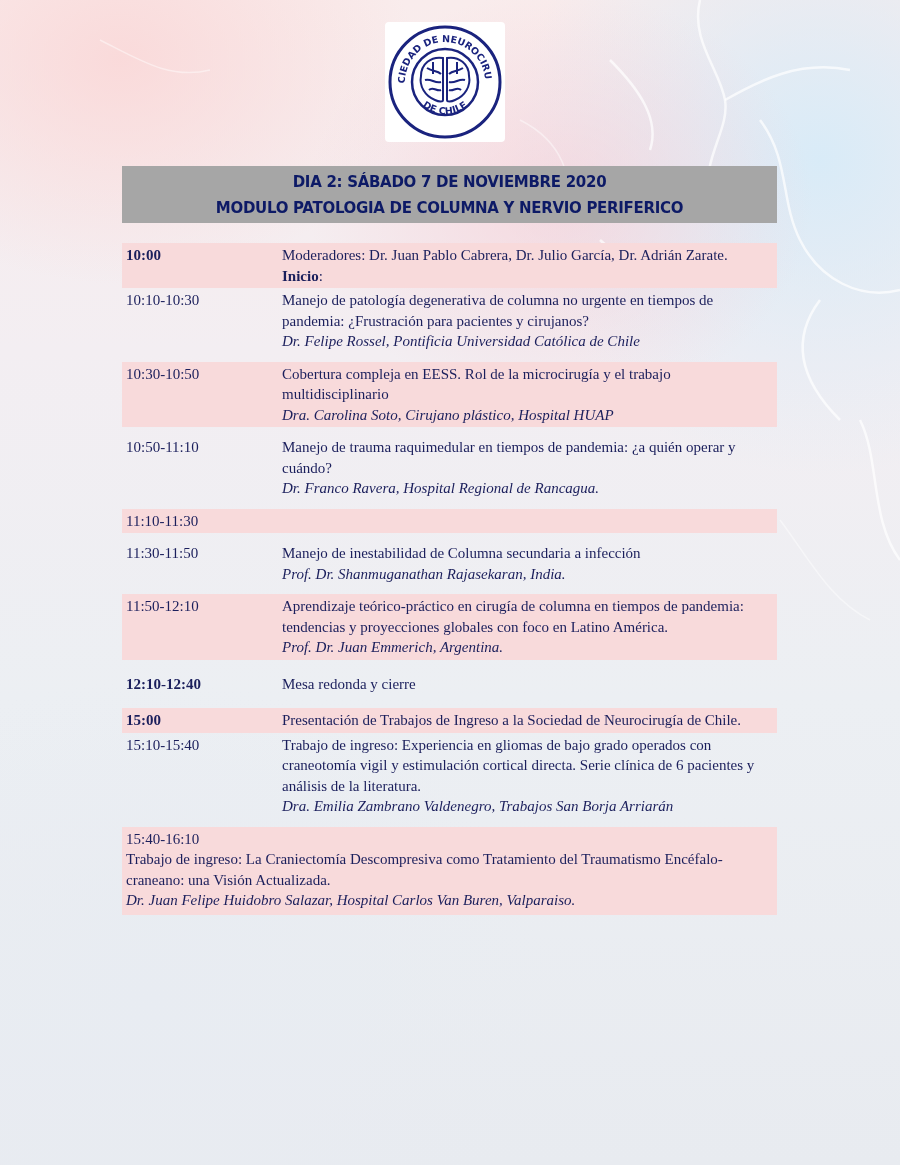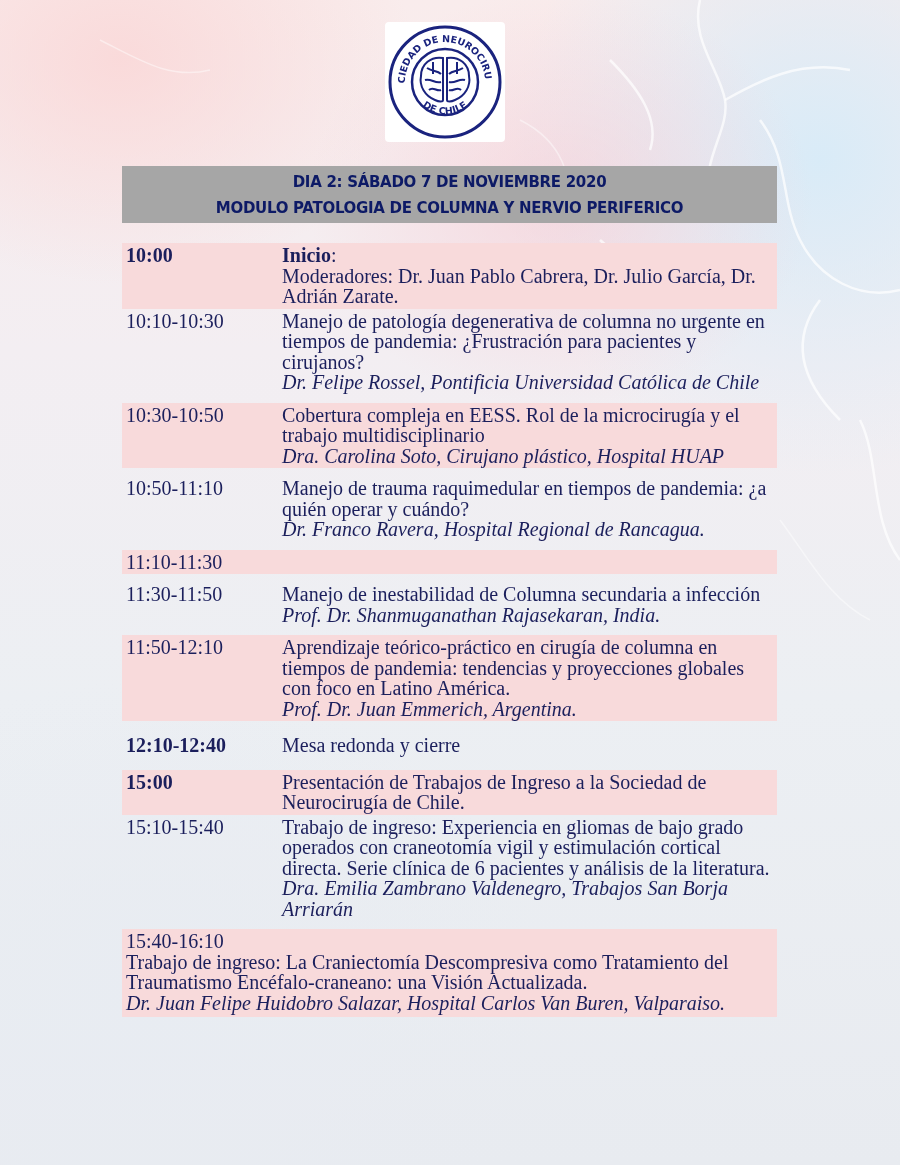--- a/index.html
+++ b/index.html
@@ -30,21 +30,21 @@
       display: flex; flex-direction: column; align-items: center; justify-content: center;
       font-family: "DejaVu Sans", "Liberation Sans", sans-serif;
       font-weight: bold; color: #0d1a66;
       font-size: 15px; line-height: 26px; letter-spacing: -0.3px;
     }
     .schedule {
       position: absolute; left: 122px; top: 243px; width: 655px;
     }
     .row {
       display: flex; width: 655px;
-      font-size: 20px; line-height: 20.5px;
+      font-size: 15px; line-height: 20.5px;
       padding: 2px 0 2px 4px;
     }
     .row.pink { background: #f8dadb; }
     .time { width: 156px; flex-shrink: 0; }
     .time.bold { font-weight: bold; }
     .desc { flex: 1; padding-right: 4px; }
     .desc .speaker { font-style: italic; display: block; }
     .desc .line { display: block; }
     .gap-8 { height: 8px; }
   </style>
@@ -100,22 +100,22 @@
 <div class="banner">
   <div>DIA 2: SÁBADO 7 DE NOVIEMBRE 2020</div>
   <div>MODULO PATOLOGIA DE COLUMNA Y NERVIO PERIFERICO</div>
 </div>
 
 <div class="schedule">
 
   <div class="row pink">
     <div class="time bold">10:00</div>
     <div class="desc">
+      <span class="line">Moderadores: Dr. Juan Pablo Cabrera, Dr. Julio García, Dr. Adrián Zarate.</span>
       <span class="line"><b>Inicio</b><span>:</span></span>
-      <span class="line">Moderadores: Dr. Juan Pablo Cabrera, Dr. Julio García, Dr. Adrián Zarate.</span>
     </div>
   </div>
 
   <div class="row">
     <div class="time">10:10-10:30</div>
     <div class="desc">
       <span class="line">Manejo de patología degenerativa de columna no urgente en tiempos de pandemia: ¿Frustración para pacientes y cirujanos?</span>
       <span class="speaker">Dr. Felipe Rossel, Pontificia Universidad Católica de Chile</span>
     </div>
   </div>

